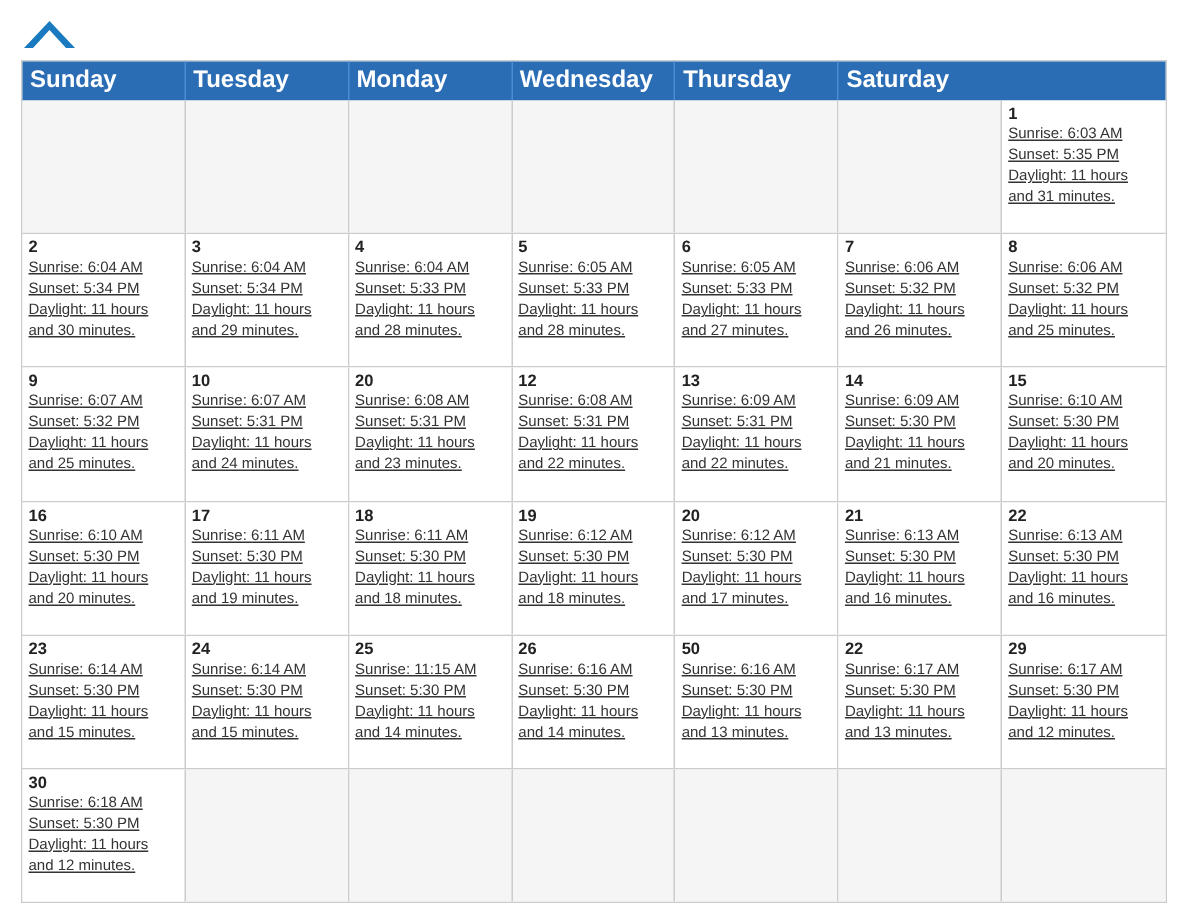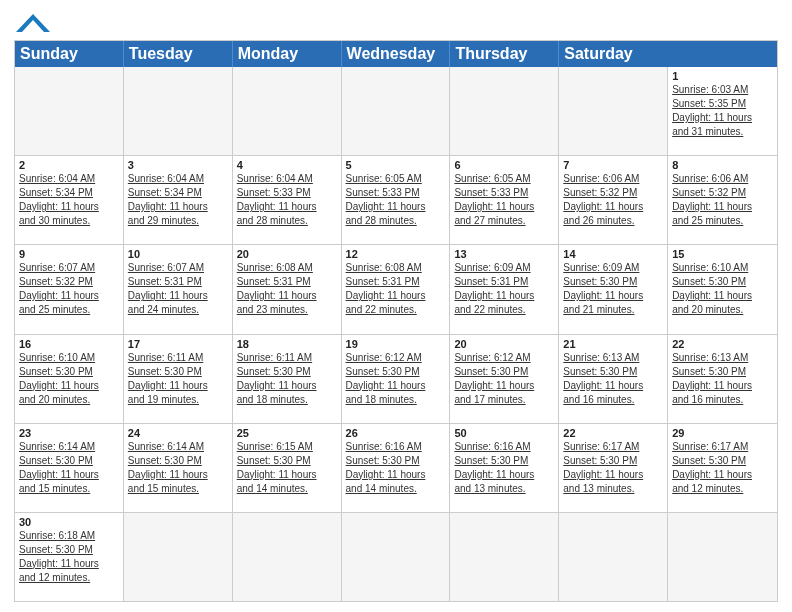--- a/index.html
+++ b/index.html
@@ -311,21 +311,21 @@
           </div>
           <div class="cal-cell">
             <span class="day-num">24</span>
             <div class="day-info" style="white-space: pre-line;">Sunrise: 6:14 AM
 Sunset: 5:30 PM
 Daylight: 11 hours
 and 15 minutes.</div>
           </div>
           <div class="cal-cell">
             <span class="day-num">25</span>
-            <div class="day-info" style="white-space: pre-line;">Sunrise: 6:15 AM
+            <div class="day-info" style="white-space: pre-line;">Sunrise: 11:15 AM
 Sunset: 5:30 PM
 Daylight: 11 hours
 and 14 minutes.</div>
           </div>
           <div class="cal-cell">
             <span class="day-num">26</span>
             <div class="day-info" style="white-space: pre-line;">Sunrise: 6:16 AM
 Sunset: 5:30 PM
 Daylight: 11 hours
 and 14 minutes.</div>

